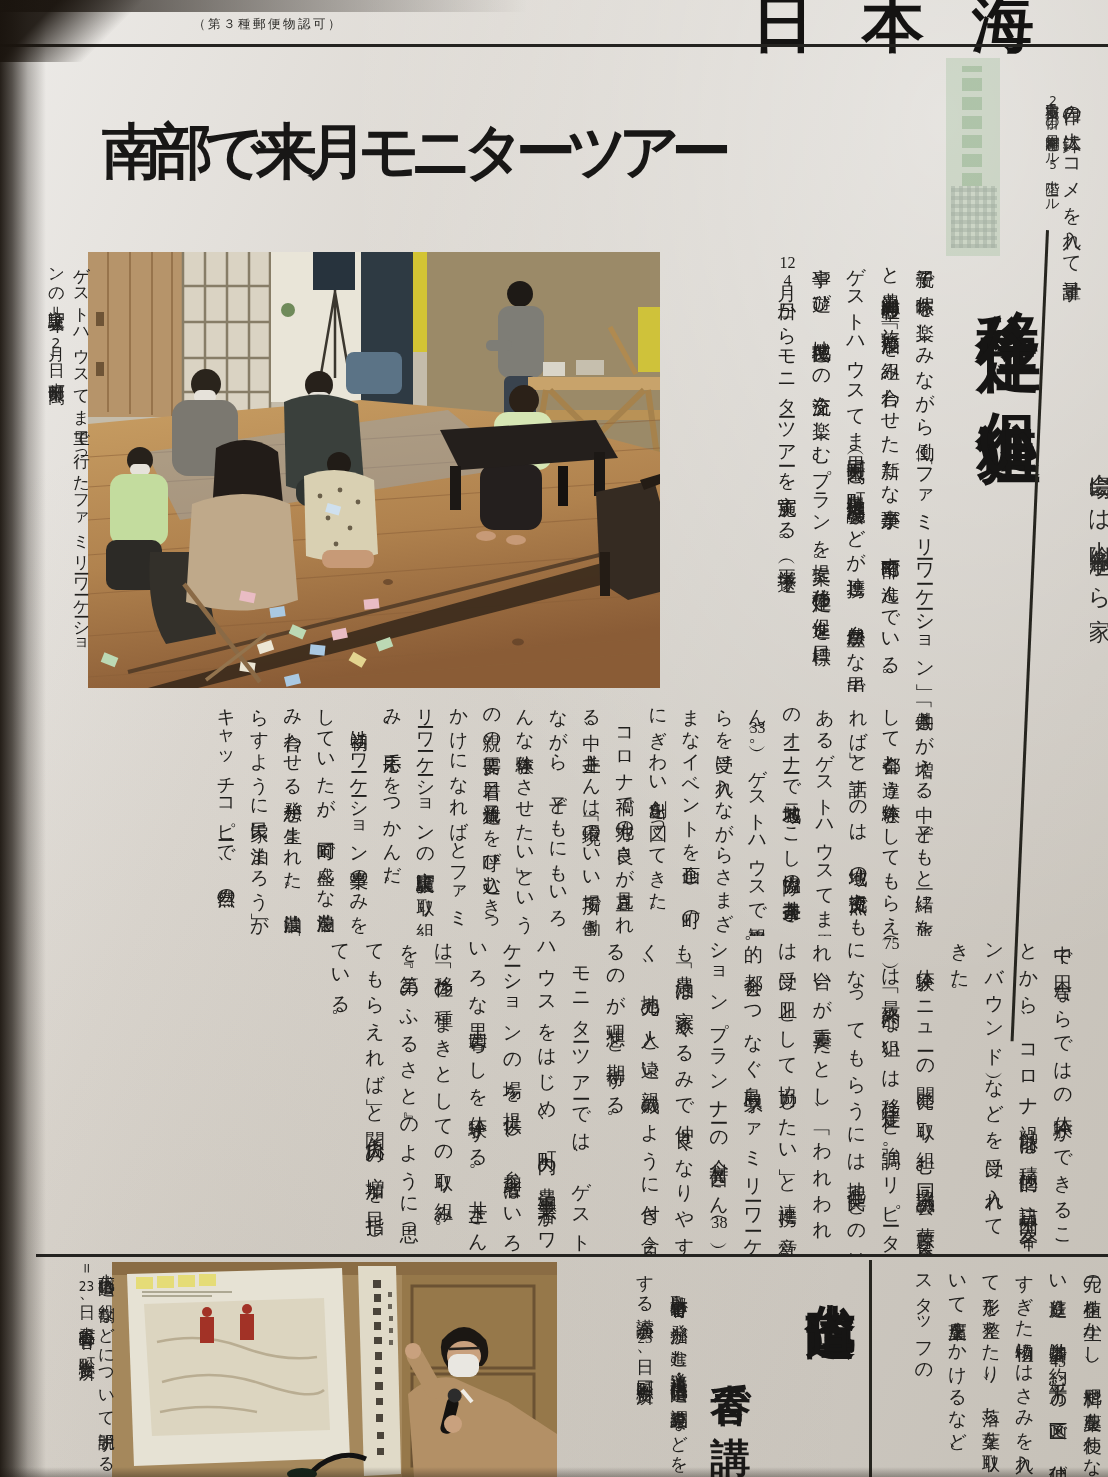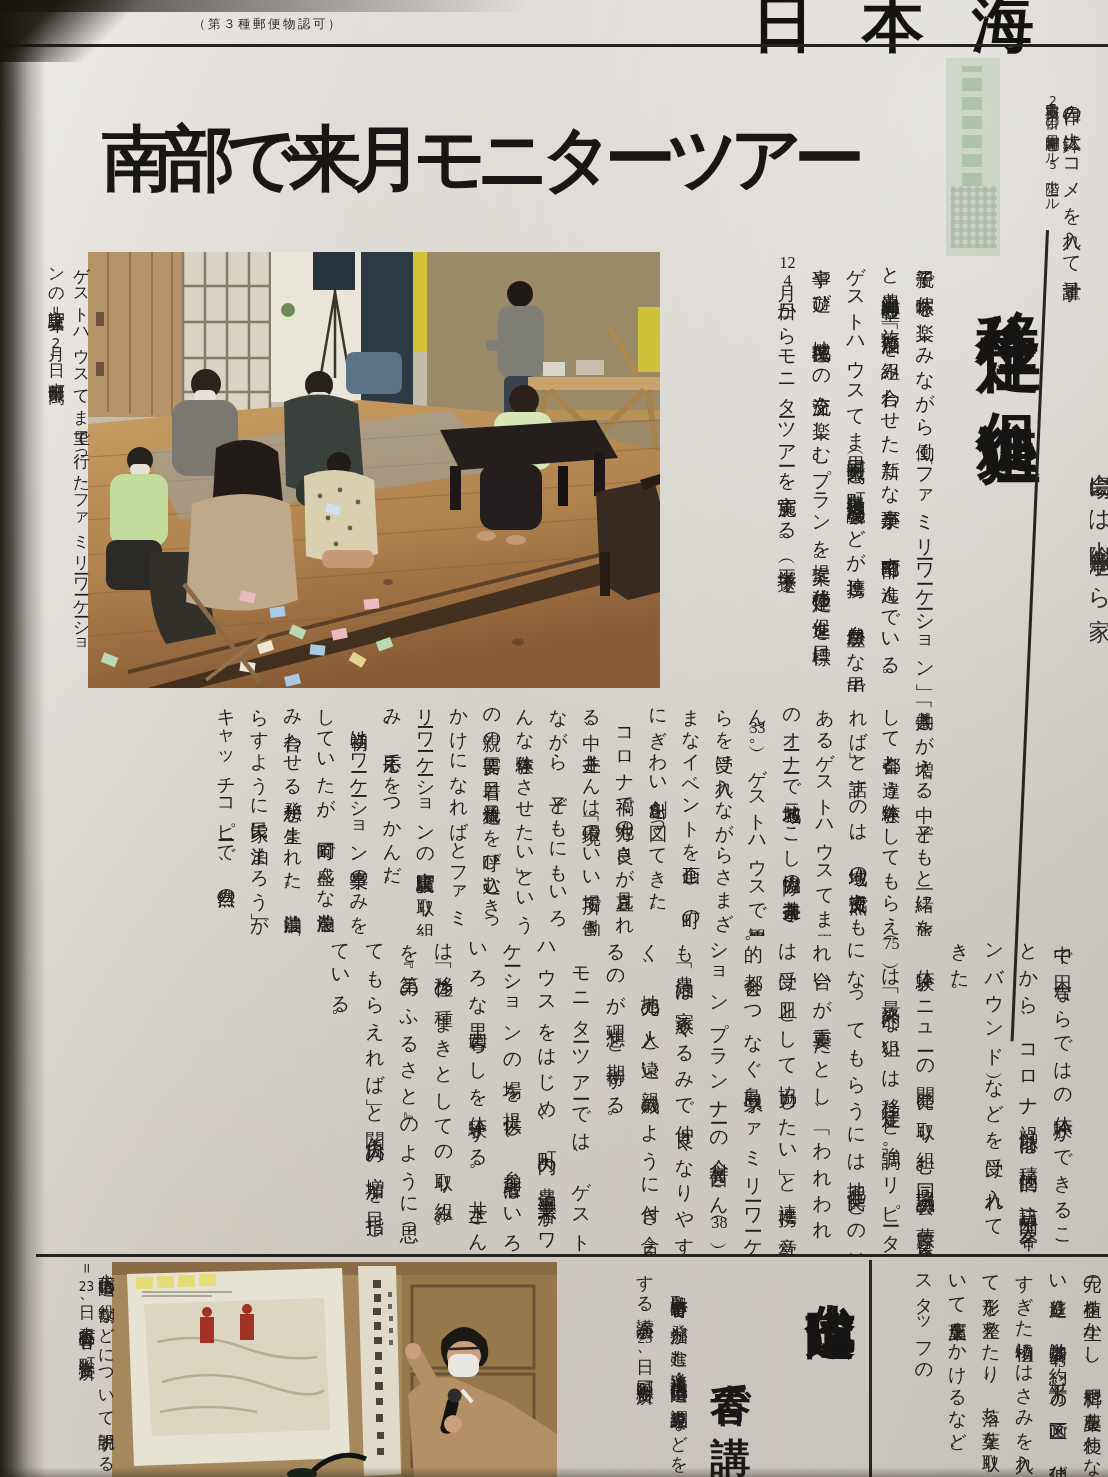--- a/index.html
+++ b/index.html
@@ -34,21 +34,21 @@
   .ghost-ad-inner{left:16px;top:8px;width:20px;height:120px;position:absolute;
     background:repeating-linear-gradient(0deg,rgba(110,155,105,.33) 0 13px,rgba(110,155,105,0) 13px 19px);}
   .ghost-qr{left:951px;top:186px;width:46px;height:62px;opacity:.45;filter:blur(.7px);
     background:
       repeating-linear-gradient(0deg,rgba(115,130,120,.5) 0 4px,rgba(115,130,120,0) 4px 8px),
       repeating-linear-gradient(90deg,rgba(115,130,120,.5) 0 4px,rgba(115,130,120,0) 4px 8px);}
 
   .kicker{left:193px;top:62px;width:695px;height:53px;background:rgba(172,206,166,.55);
     display:flex;align-items:center;justify-content:center;}
   .kicker span{font-size:41px;font-weight:700;letter-spacing:4px;color:#131311;}
-  .headline{left:102px;top:112px;width:950px;font-size:71px;font-weight:600;letter-spacing:-9px;
+  .headline{left:102px;top:112px;width:950px;font-size:60px;font-weight:600;letter-spacing:-9px;
     color:#181716;white-space:nowrap;}
 
   .photo-frame{left:88px;top:252px;width:572px;height:436px;}
   .photo-caption-main{left:38px;top:256px;width:56px;height:410px;font-size:16.5px;
     line-height:25px;letter-spacing:1.5px;color:#232220;}
 
   .lead{left:662px;top:254px;width:280px;height:438px;font-size:19px;line-height:34.5px;
     letter-spacing:1.8px;color:#201f1d;}
   .side-headline{left:940px;top:258px;width:112px;height:632px;font-size:64px;font-weight:700;
     letter-spacing:8px;color:#161514;}

